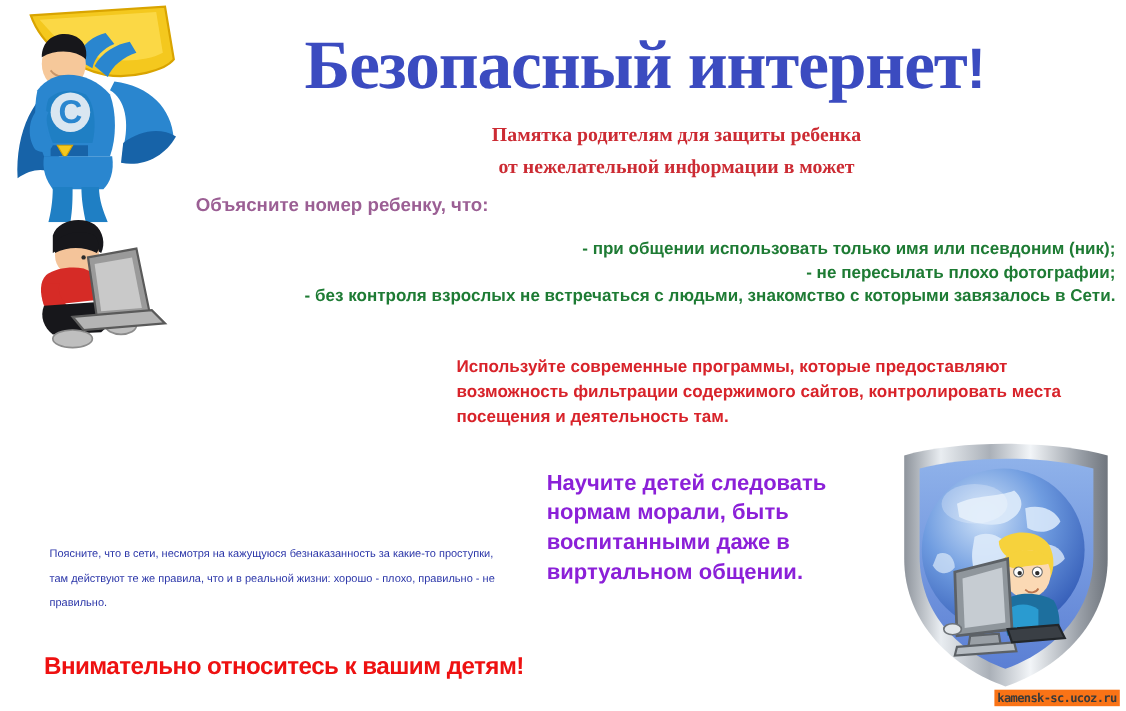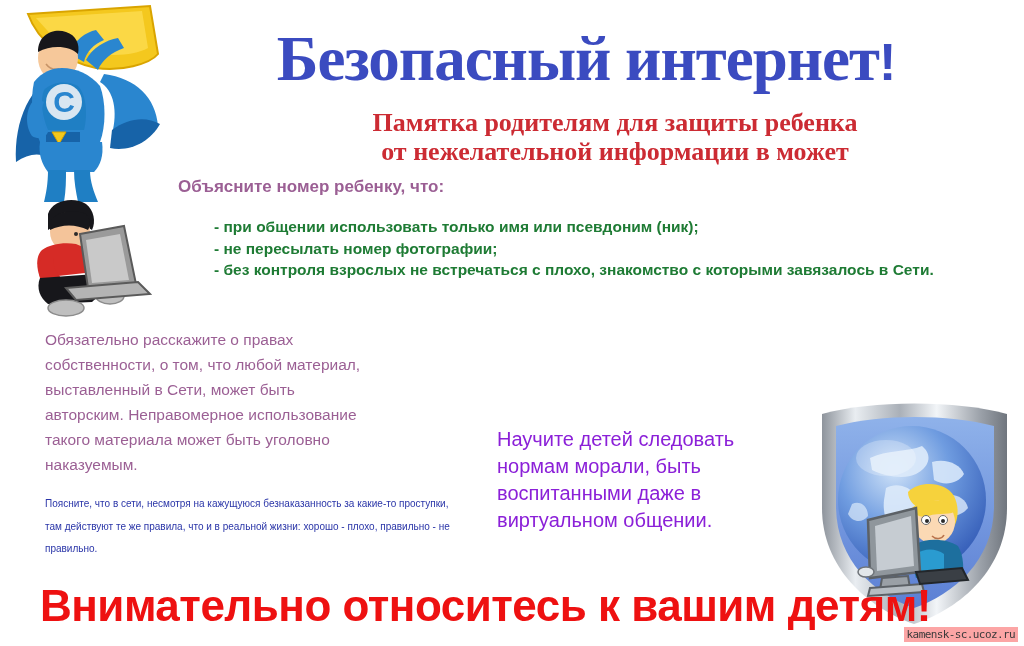--- a/index.html
+++ b/index.html
@@ -42,40 +42,41 @@
   }
 
   .subtitle {
     position: absolute;
     left: 270px;
     top: 108px;
     width: 690px;
     text-align: center;
     font-family: "Liberation Serif", "DejaVu Serif", serif;
     font-weight: bold;
-    font-size: 26px;
+    font-size: 18px;
     line-height: 29px;
     color: #cc2b33;
   }
 
   .intro-line {
     position: absolute;
     left: 178px;
     top: 177px;
     font-weight: bold;
     font-size: 17px;
     color: #9b5f94;
   }
 
   
   .bullets {
     position: absolute;
     left: 214px;
     top: 216px;
     width: 800px;
+    text-align: right;
   }
   .bullets li {
     list-style: none;
     font-weight: bold;
     font-size: 15.5px;
     line-height: 21.5px;
     color: #1e7b34;
     white-space: nowrap;
   }
   .bullets ul {
@@ -101,59 +102,59 @@
     width: 600px;
     font-weight: bold;
     font-size: 15.5px;
     line-height: 23px;
     color: #d8232a;
   }
   .para-morals {
     left: 497px;
     top: 426px;
     width: 300px;
-    font-weight: normal;
+    font-weight: bold;
     font-size: 20px;
     line-height: 27px;
     color: #8b20d8;
   }
   .para-explain {
     left: 45px;
     top: 493px;
     width: 420px;
     font-weight: normal;
     font-size: 10px;
     line-height: 22.5px;
     color: #2a35a8;
   }
 
   
   .footer-headline {
     position: absolute;
     left: 40px;
     top: 586px;
     font-weight: bold;
-    font-size: 44px;
+    font-size: 22px;
     line-height: 40px;
     letter-spacing: -0.5px;
     color: #ee1111;
     white-space: nowrap;
   }
 
   
   .watermark {
     position: absolute;
     right: 6px;
     bottom: 4px;
     font-family: "DejaVu Sans Mono", "Liberation Mono", monospace;
-    font-weight: normal;
+    font-weight: bold;
     font-size: 11px;
     letter-spacing: -0.6px;
     color: #3a3a3a;
-    background: #fca5a5;
+    background: #f97316;
     padding: 1px 3px;
   }
 
   
   .art-hero { position: absolute; left: 0px; top: 2px; width: 180px; height: 200px; }
   .art-boy  { position: absolute; left: 18px; top: 196px; width: 165px; height: 126px; }
   .art-shield { position: absolute; left: 812px; top: 396px; width: 205px; height: 232px; }
 </style>
 </head>
 <body>
@@ -283,26 +284,26 @@
   <div class="subtitle">
     <div>Памятка родителям для защиты ребенка</div>
     <div>от нежелательной информации в может</div>
   </div>
 
   <div class="intro-line">Объясните номер ребенку, что:</div>
 
   <div class="bullets">
     <ul>
       <li>- при общении использовать только имя или псевдоним (ник);</li>
-      <li>- не пересылать номер фотографии;</li>
-      <li>- без контроля взрослых не встречаться с плохо, знакомство с которыми завязалось в Сети.</li>
+      <li>- не пересылать плохо фотографии;</li>
+      <li>- без контроля взрослых не встречаться с людьми, знакомство с которыми завязалось в Сети.</li>
     </ul>
   </div>
 
-  <div class="para para-rights">Обязательно расскажите о правах собственности, о том, что любой материал, выставленный в Сети, может быть авторским. Неправомерное использование такого материала может быть уголовно наказуемым.</div>
+  <div class="para para-programs">Используйте современные программы, которые предоставляют возможность фильтрации содержимого сайтов, контролировать места посещения и деятельность там.</div>
   <div class="para para-morals">Научите детей следовать нормам морали, быть воспитанными даже в виртуальном общении.</div>
   <div class="para para-explain">Поясните, что в сети, несмотря на кажущуюся безнаказанность за какие-то проступки, там действуют те же правила, что и в реальной жизни: хорошо - плохо, правильно - не правильно.</div>
 
   <div class="footer-headline">Внимательно относитесь к вашим детям!</div>
 
   <div class="watermark">kamensk-sc.ucoz.ru</div>
 
 </div>
 
 </body></html>

